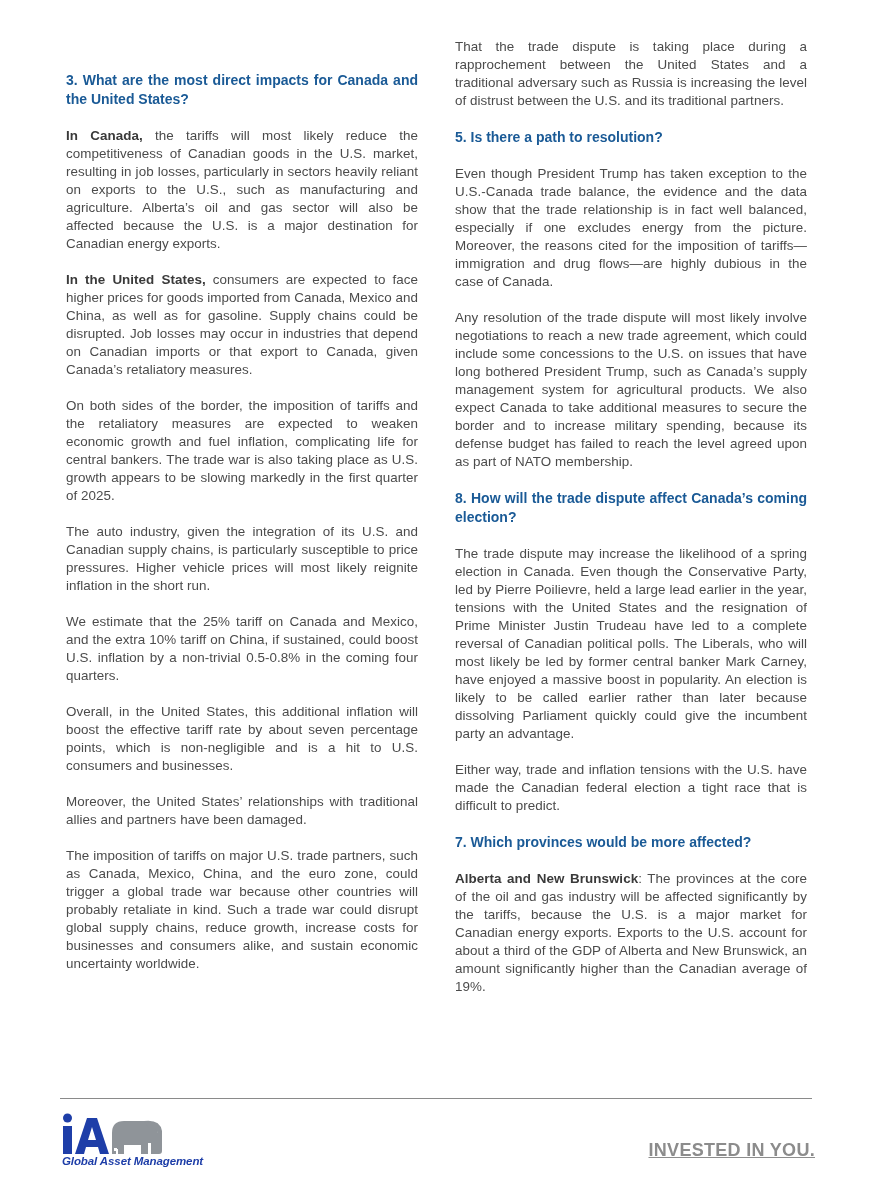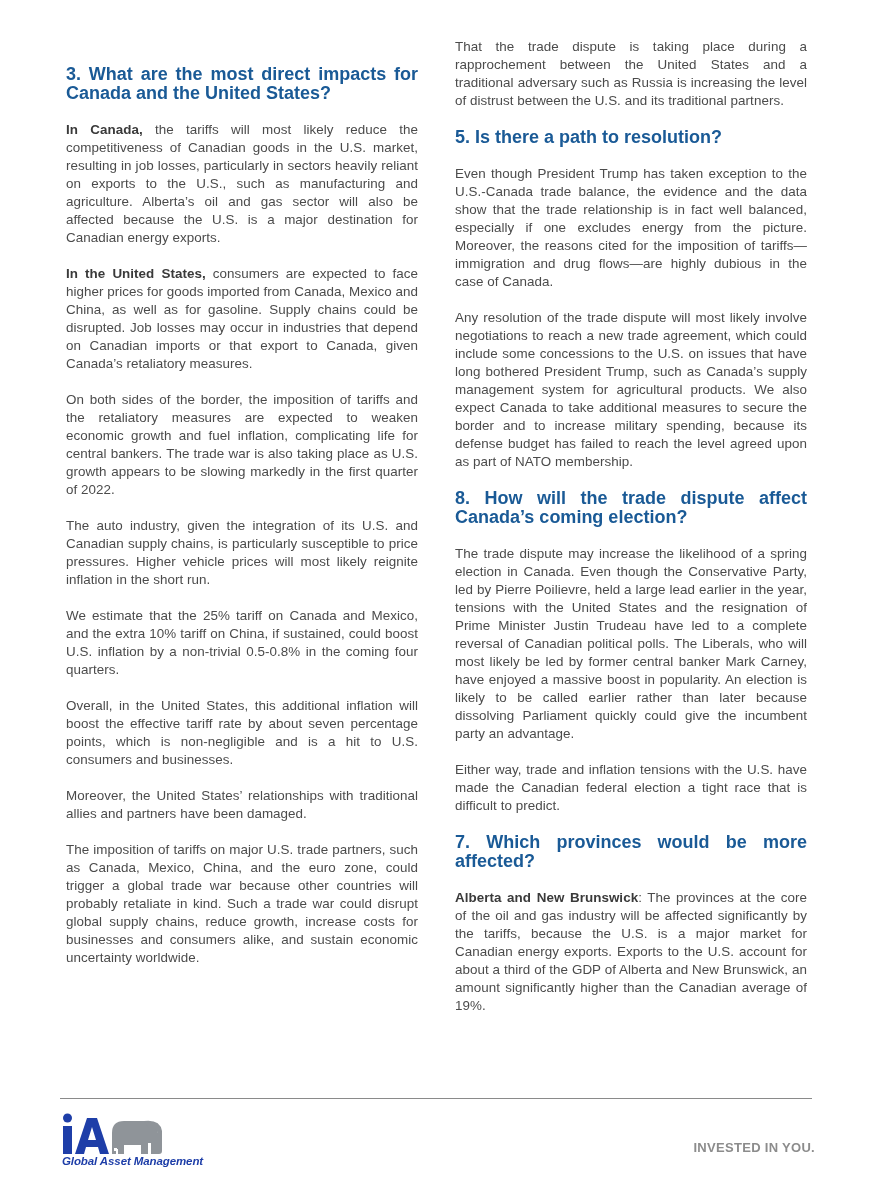--- a/index.html
+++ b/index.html
@@ -20,23 +20,23 @@
       top: 0;
       width: 352px;
       font-size: 13.4px;
       line-height: 18px;
     }
     .col-left { left: 66px; top: 57px; }
     .col-right { left: 455px; top: 26px; }
     .heading {
       color: #1a5a96;
       font-weight: bold;
-      font-size: 18px;
+      font-size: 14px;
       line-height: 19px;
-      margin: 8px 0 18px 0;
+      margin: 14px 0 18px 0;
       text-align: justify;
       text-align-last: left;
     }
     .para {
       margin: 12px 0 18px 0;
       text-align: justify;
       text-align-last: left;
       color: #4b4b4b;
       letter-spacing: 0.05px;
     }
@@ -74,36 +74,37 @@
       font-weight: bold;
       color: #1e3ea8;
       letter-spacing: -0.1px;
       white-space: nowrap;
       font-style: italic;
     }
     .tagline {
       position: absolute;
       right: 57px;
       top: 1140px;
-      font-size: 13px;
+      font-size: 18px;
       font-weight: bold;
       color: #8c8c8c;
       letter-spacing: 0.3px;
       white-space: nowrap;
+      text-decoration: underline;
     }
   </style>
 </head>
 <body>
 
 <div class="column col-left">
   <div>
     <h2 class="heading">3. What are the most direct impacts for Canada and the United States?</h2>
     <p class="para"><b>In Canada,</b><span> the tariffs will most likely reduce the competitiveness of Canadian goods in the U.S. market, resulting in job losses, particularly in sectors heavily reliant on exports to the U.S., such as manufacturing and agriculture. Alberta’s oil and gas sector will also be affected because the U.S. is a major destination for Canadian energy exports.</span></p>
     <p class="para"><b>In the United States,</b><span> consumers are expected to face higher prices for goods imported from Canada, Mexico and China, as well as for gasoline. Supply chains could be disrupted. Job losses may occur in industries that depend on Canadian imports or that export to Canada, given Canada’s retaliatory measures.</span></p>
-    <p class="para">On both sides of the border, the imposition of tariffs and the retaliatory measures are expected to weaken economic growth and fuel inflation, complicating life for central bankers. The trade war is also taking place as U.S. growth appears to be slowing markedly in the first quarter of 2022.</p>
+    <p class="para">On both sides of the border, the imposition of tariffs and the retaliatory measures are expected to weaken economic growth and fuel inflation, complicating life for central bankers. The trade war is also taking place as U.S. growth appears to be slowing markedly in the first quarter of 2025.</p>
     <p class="para">The auto industry, given the integration of its U.S. and Canadian supply chains, is particularly susceptible to price pressures. Higher vehicle prices will most likely reignite inflation in the short run.</p>
     <p class="para">We estimate that the 25% tariff on Canada and Mexico, and the extra 10% tariff on China, if sustained, could boost U.S. inflation by a non-trivial 0.5-0.8% in the coming four quarters.</p>
     <p class="para">Overall, in the United States, this additional inflation will boost the effective tariff rate by about seven percentage points, which is non-negligible and is a hit to U.S. consumers and businesses.</p>
   </div>
   <div>
     <p class="para">Moreover, the United States’ relationships with traditional allies and partners have been damaged.</p>
     <p class="para">The imposition of tariffs on major U.S. trade partners, such as Canada, Mexico, China, and the euro zone, could trigger a global trade war because other countries will probably retaliate in kind. Such a trade war could disrupt global supply chains, reduce growth, increase costs for businesses and consumers alike, and sustain economic uncertainty worldwide.</p>
   </div>
 </div>
 

